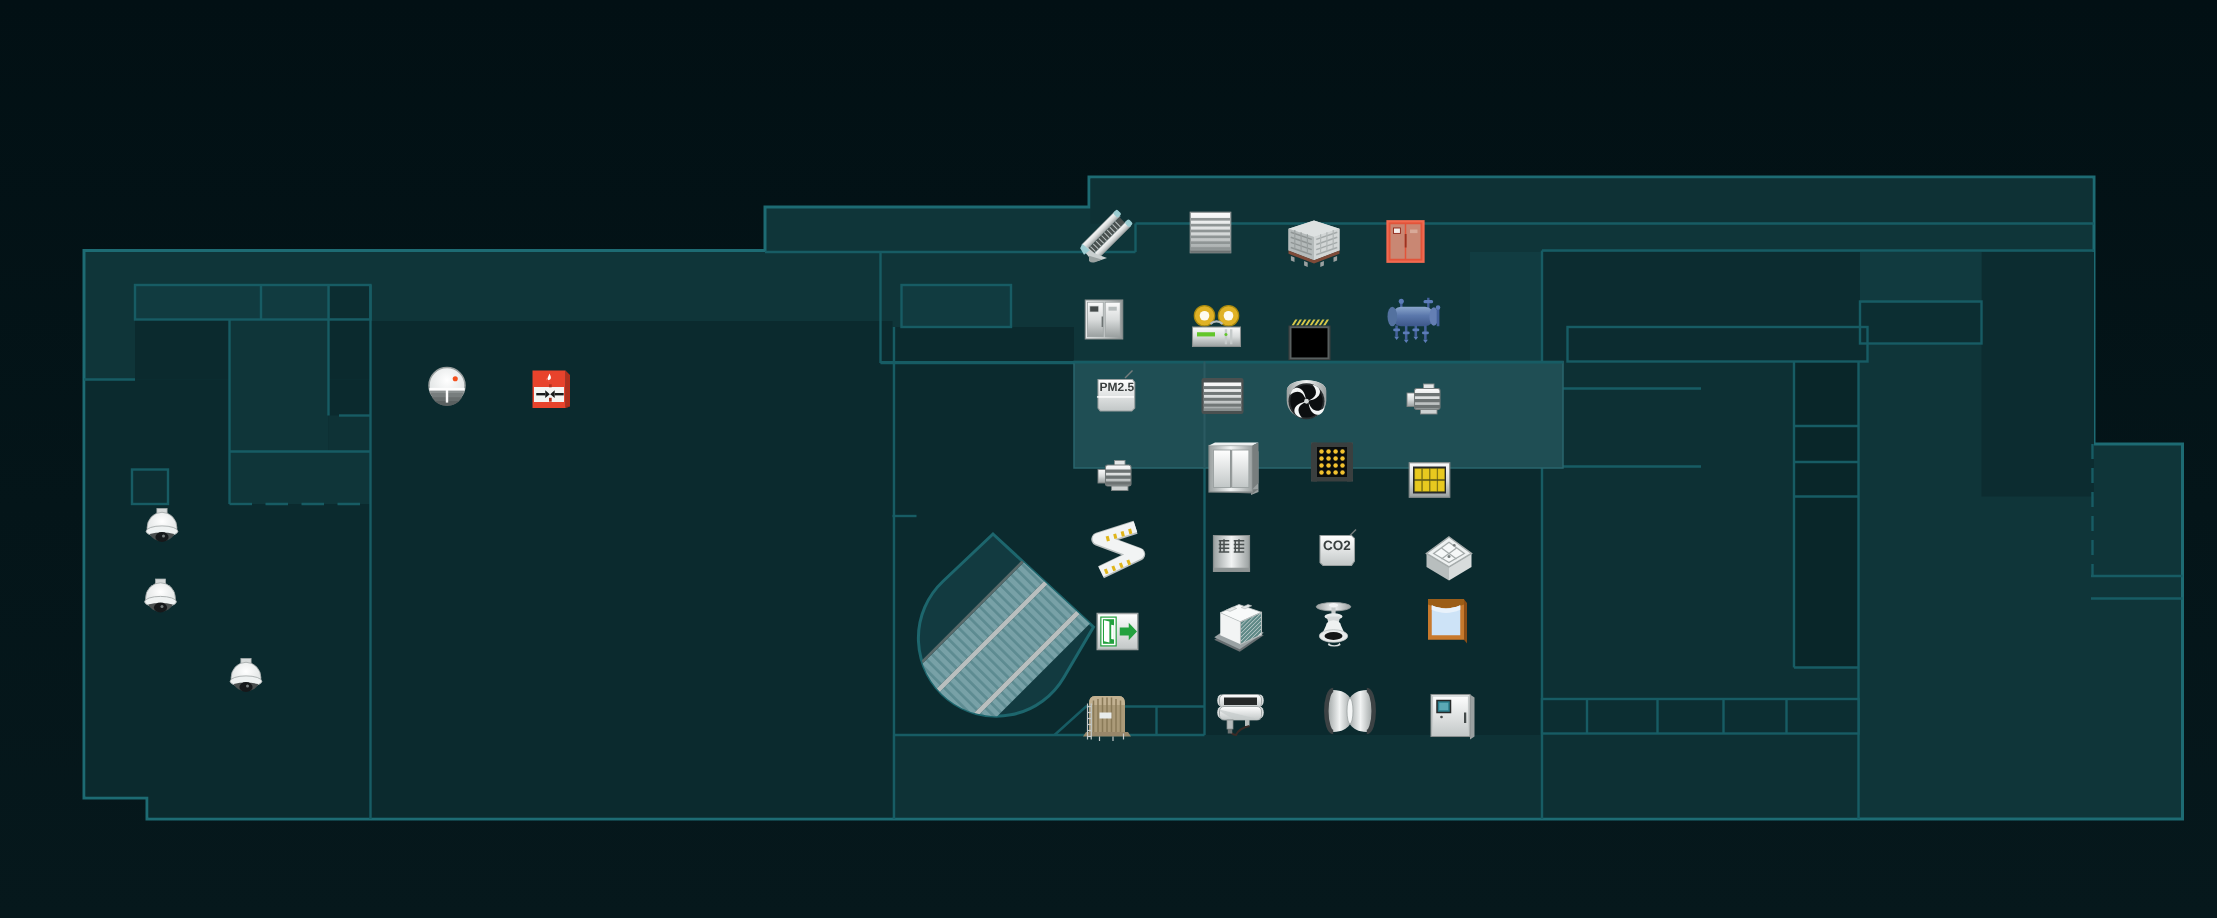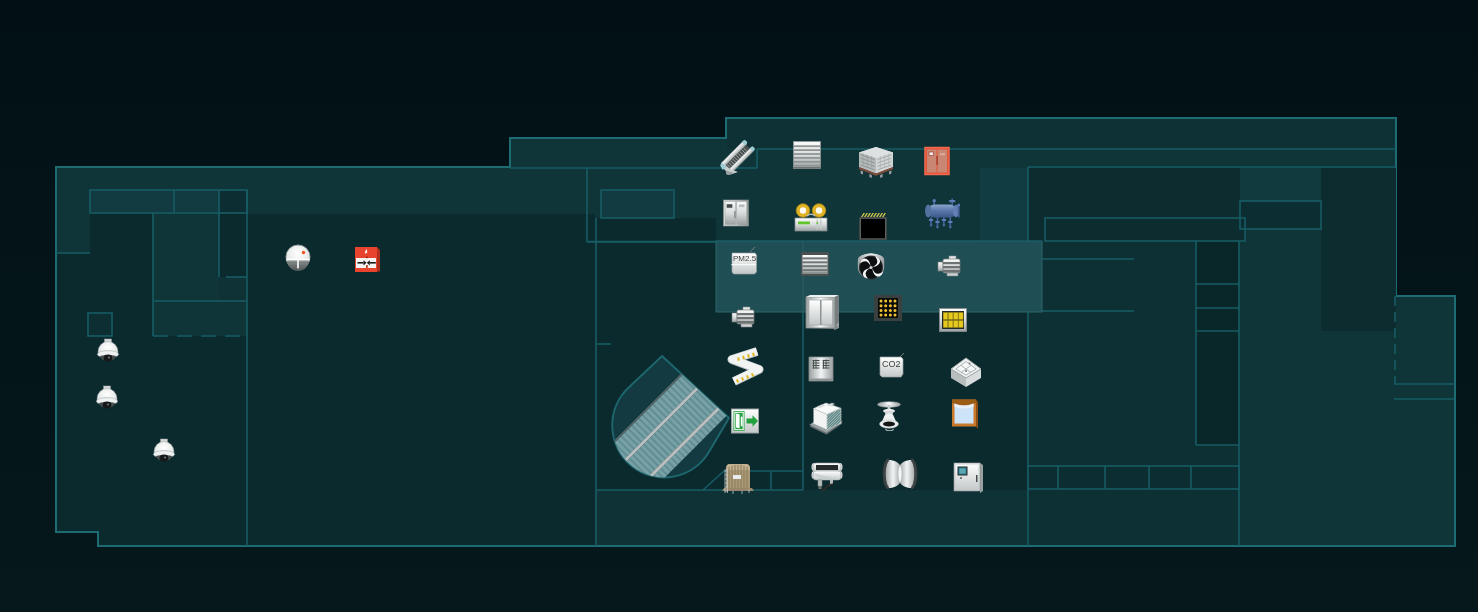--- a/index.html
+++ b/index.html
@@ -1,16 +1,16 @@
 <!DOCTYPE html>
 <html><head>
 <meta charset="utf-8">
 <style>
 html,body{margin:0;padding:0;background:#041418;}
-#stage{position:relative;width:1478px;height:612px;overflow:hidden;font-family:"Liberation Sans",sans-serif;}
+#stage{position:relative;width:1478px;height:612px;overflow:hidden;font-family:"Liberation Sans",sans-serif;font-weight:bold;}
 </style>
 </head>
 <body>
 <div id="stage">
 <svg width="1478" height="612" viewBox="0 0 1478 612">
 <defs>
 <linearGradient id="bgg" x1="0" y1="0" x2="0" y2="1">
 <stop offset="0" stop-color="#021014"></stop>
 <stop offset="0.55" stop-color="#041519"></stop>
 <stop offset="1" stop-color="#06181c"></stop>

